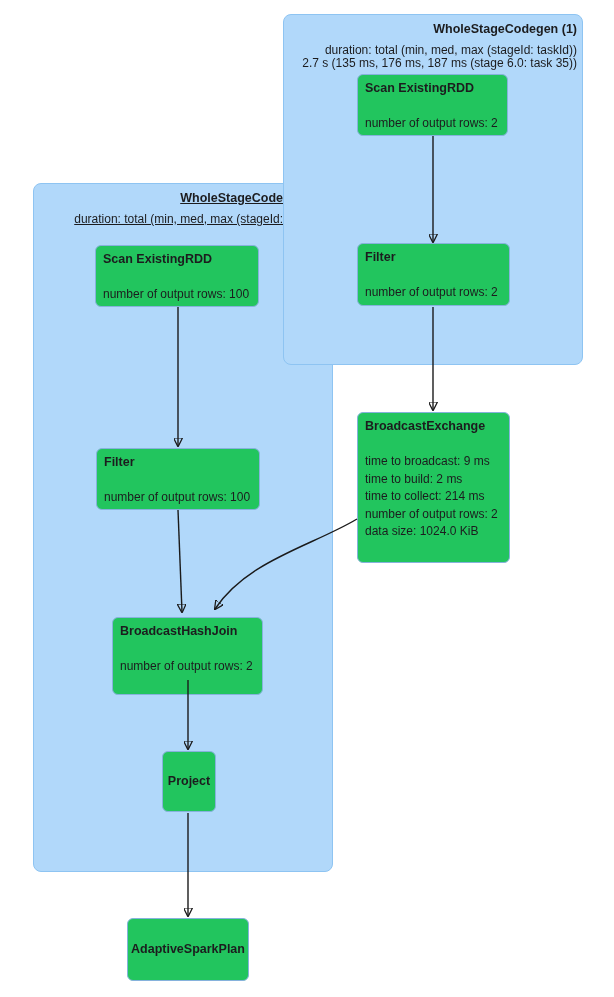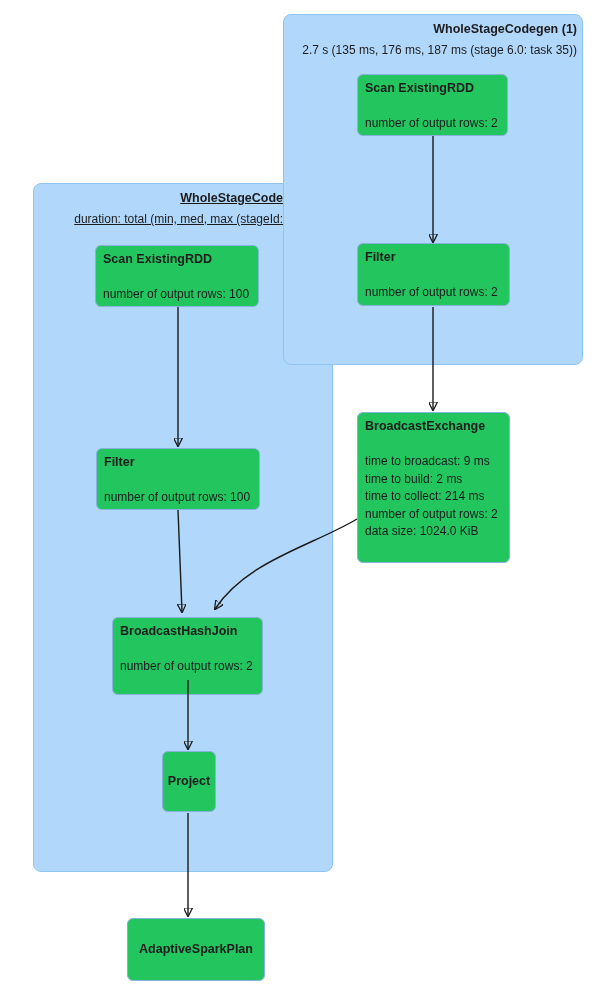--- a/index.html
+++ b/index.html
@@ -27,39 +27,40 @@
   .node-metrics{margin-top:19px;font-size:12px;line-height:17.5px;}
   .metric{white-space:nowrap;}
   .node-center{display:flex;align-items:center;justify-content:center;padding:0;text-align:center;}
   .node-scan1{left:357px;top:74px;width:151px;height:62px;}
   .node-filter1{left:357px;top:243px;width:153px;height:63px;}
   .node-scan2{left:95px;top:245px;width:164px;height:62px;}
   .node-filter2{left:96px;top:448px;width:164px;height:62px;}
   .node-be{left:357px;top:412px;width:153px;height:151px;}
   .node-bhj{left:112px;top:617px;width:151px;height:78px;}
   .node-project{left:162px;top:751px;width:54px;height:61px;}
-  .node-asp{left:127px;top:918px;width:138px;height:63px;}
+  .node-asp{left:127px;top:918px;width:122px;height:63px;}
   svg.edges{position:absolute;left:0;top:0;z-index:4;pointer-events:none;}
   svg.edges path{stroke:#1a1a1a;stroke-width:1.4;fill:none;}
 </style>
 </head>
 <body>
 
 <div class="canvas">
 
   <div class="cluster cluster-wsc2">
     <div class="cluster-label wsc2-label">
       <div class="cluster-title">WholeStageCode</div>
       <div class="cluster-duration">duration: total (min, med, max (stageId:</div>
     </div>
   </div>
 
   <div class="cluster cluster-wsc1">
     <div class="cluster-label wsc1-label">
       <div class="cluster-title">WholeStageCodegen (1)</div>
+      <div class="cluster-duration">duration: total (min, med, max (stageId: taskId))</div>
       <div class="cluster-duration">2.7 s (135 ms, 176 ms, 187 ms (stage 6.0: task 35))</div>
     </div>
   </div>
 
   <div class="node node-scan1">
     <div class="node-title">Scan ExistingRDD</div>
     <div class="node-metrics">
       <div class="metric">number of output rows: 2</div>
     </div>
   </div>

